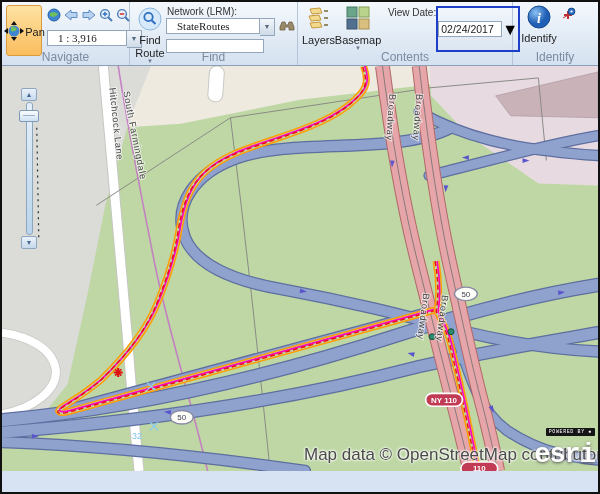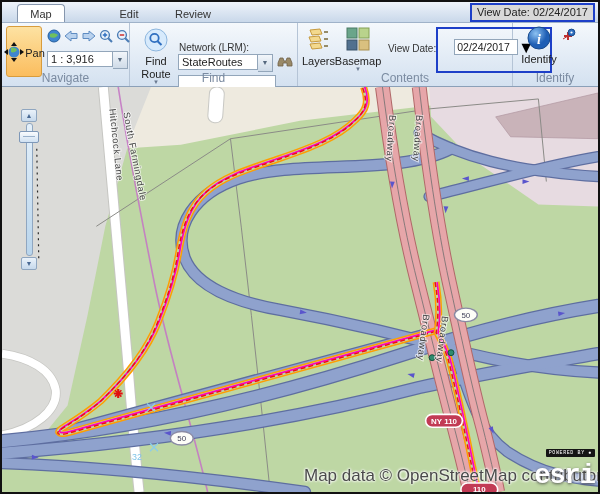--- a/index.html
+++ b/index.html
@@ -19,34 +19,34 @@
   .g-navigate{width:128px;display:flex;}
   .g-find{width:168px;display:flex;}
   .g-contents{width:215px;display:flex;}
   .g-identify{width:84px;display:flex;border-right:none;}
 
   #pan-btn{width:34px;height:49px;background:linear-gradient(#fde2a2,#fbbd5e);border:1px solid #d89c3c;border-radius:3px;display:flex;flex-direction:row;align-items:center;justify-content:center;cursor:pointer;}
   #pan-btn .lbl{font-size:11px;color:#222;margin-top:2px;}
   .nav-right{display:flex;flex-direction:column;margin-left:5px;}
   .icon-row{display:flex;align-items:center;gap:2px;height:20px;margin-top:2px;}
   .combo{display:flex;margin-top:3px;}
-  .combo .field{background:#fff;border:1px solid #93a6ba;font-size:11px;color:#222;height:14px;line-height:14px;padding:0 3px;}
+  .combo .field{background:#fff;border:1px solid #93a6ba;font-size:11px;color:#222;height:14px;line-height:14px;padding:0 10px;font-family:Liberation Serif, serif;}
   .combo .drop{width:14px;height:16px;background:linear-gradient(#f2f6fa,#cfdbe8);border:1px solid #93a6ba;border-left:none;font-size:7px;color:#55687e;text-align:center;line-height:16px;cursor:pointer;}
   .scale-field{width:58px;}
 
   .bigbtn{display:flex;flex-direction:column;align-items:center;font-size:11px;color:#222;cursor:pointer;}
   .bigbtn .cap{margin-top:1px;white-space:nowrap;}
   .mini-drop{font-size:6px;color:#6a7a90;line-height:5px;}
   .find-left{width:44px;display:flex;flex-direction:column;align-items:center;justify-content:flex-start;padding-top:2px;}
   .find-right{display:flex;flex-direction:column;}
-  .small-label{font-size:10px;color:#333;margin:16px 0 1px 1px;white-space:nowrap;}
+  .small-label{font-size:10px;color:#333;margin:1px 0 1px 1px;white-space:nowrap;}
   .find-input{width:92px;height:14px;border:1px solid #93a6ba;background:#fff;margin-top:3px;font-size:11px;padding:0 2px;}
   .net-row{display:flex;align-items:center;}
 
-  .hl-box{border:2px solid #1d3fc8;display:flex;align-items:flex-end;padding:16px;background:transparent;}
+  .hl-box{border:2px solid #1d3fc8;display:flex;align-items:center;padding:0;background:transparent;}
   .date-input{width:58px;height:14px;border:1px solid #93a6ba;background:#fff;font-size:10.5px;padding:0 2px;color:#222;}
   .vd-col{display:flex;flex-direction:row;margin-left:6px;padding-top:1px;}
 
   .toolicon{display:block;}
   .gap4{width:4px;}
 
   
   #map{position:relative;width:596px;height:405px;background:#bed7a4;overflow:hidden;cursor:crosshair;}
   #map svg.base{position:absolute;left:0;top:0;width:596px;height:405px;}
 
@@ -59,26 +59,20 @@
   #esri{position:absolute;right:3px;bottom:2px;text-align:right;line-height:1;font-family:Liberation Mono, monospace;}
   #powered{display:inline-block;background:#151515;color:#fff;font-size:5px;letter-spacing:.6px;padding:1.5px 3px;border-radius:1px;vertical-align:top;}
   #powered .dot{color:#fff;font-size:5px;}
   #esri-word{font-size:27px;font-weight:bold;color:#fff;letter-spacing:-1px;text-shadow:0 1px 3px rgba(70,70,70,.9);margin-top:-2px;}
 </style>
 </head>
 <body>
 
 <div id="app">
 
-  <div id="tabbar">
-    <div class="tab active">Map</div>
-    <div class="tab plain" style="margin-left:32px">Edit</div>
-    <div class="tab plain" style="margin-left:0px">Review</div>
-    <div id="viewdate-badge">View Date: 02/24/2017</div>
-  </div>
 
   <div id="ribbon">
 
     <div class="rgroup g-navigate">
       <div id="pan-btn">
         <span>
           <svg width="22" height="22" viewBox="0 0 22 22" class="toolicon">
             <circle cx="11" cy="11" r="5.5" fill="#3f85cf"></circle>
             <path d="M8,7 C10,6 13,7 14,9 C13,11 10,12 8,11 Z" fill="#6fbf5f"></path>
             <path d="M11,1 L14,5 L8,5 Z" fill="#111"></path>

